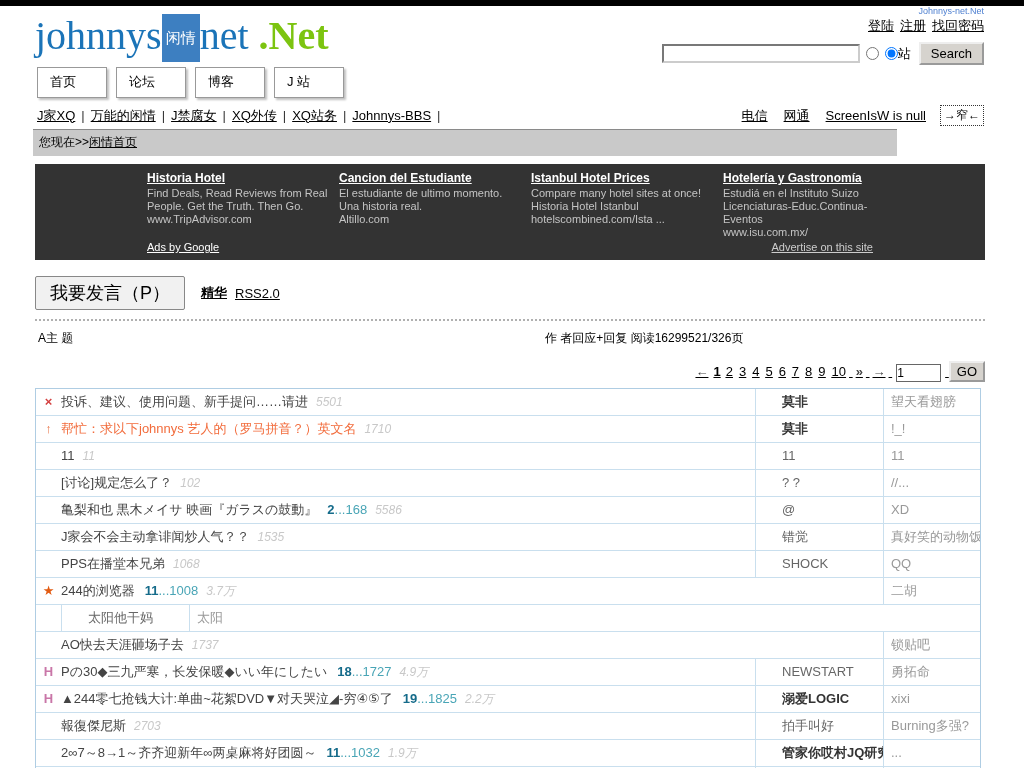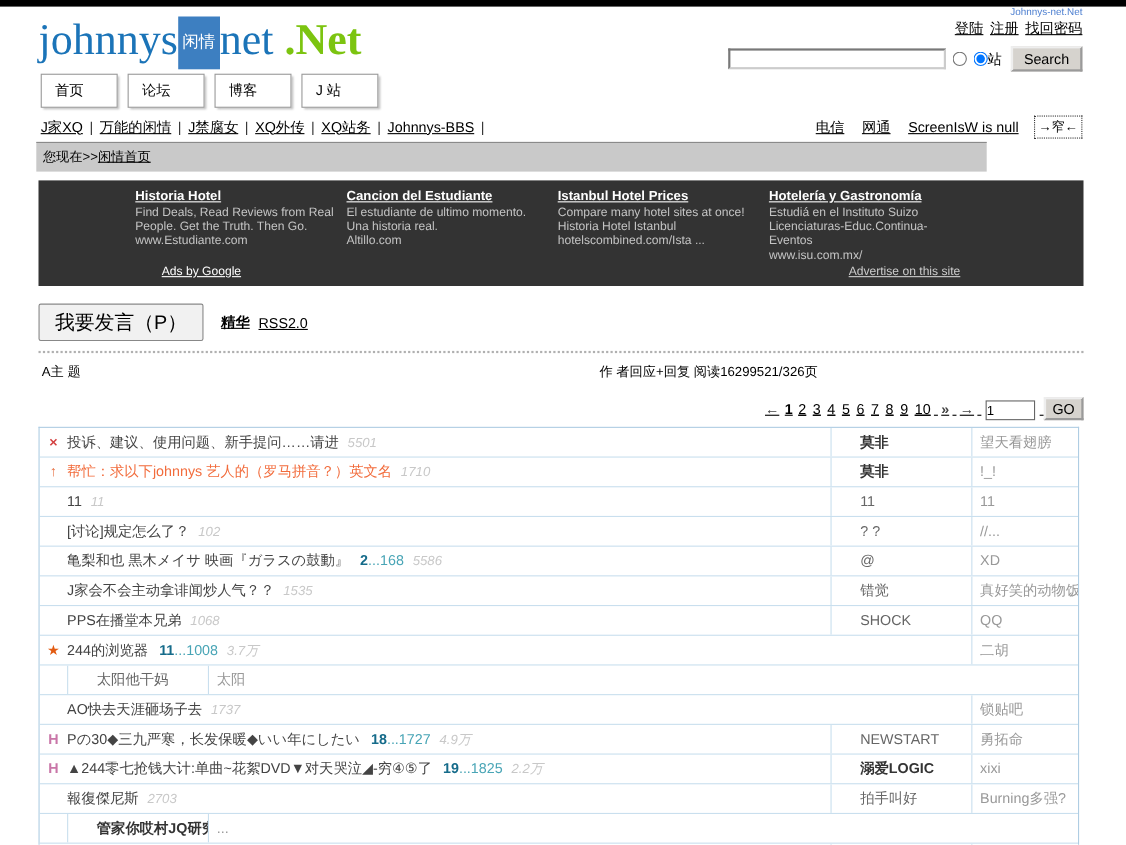--- a/index.html
+++ b/index.html
@@ -34,21 +34,21 @@
   .subnav-right { margin-left:auto; display:flex; align-items:center; }
   .subnav-right a { margin-left:16px; }
   .narrow-btn { margin-left:14px; border:1px dotted #333; padding:1px 3px; font-size:12px;
                 background:#fff; cursor:pointer; }
 
   .breadcrumb { margin-left:33px; width:864px; background:#c9c9c9; border-top:1px solid #8a8a8a;
                 padding:4px 0 5px 6px; font-size:12px; }
 
   .banner { margin:8px 0 0 35px; width:950px; height:96px; background:#333; position:relative;
             font-size:11px; color:#c4c4c4; }
-  .ads { display:flex; padding:8px 8px 0 88px; }
+  .ads { display:flex; padding:8px 8px 0 112px; }
   .ad { width:182px; margin-right:10px; line-height:13px; }
   .ad-title { display:inline-block; color:#fff; font-weight:bold; font-size:12px;
               text-decoration:underline; margin-bottom:2px; }
   .ads-by { position:absolute; left:112px; bottom:7px; color:#fff; text-decoration:underline; }
   .advertise { position:absolute; right:112px; bottom:7px; color:#ccc; text-decoration:underline; }
 
   .compose { margin:16px 0 0 35px; display:flex; align-items:center; }
   .post-btn { font-size:18px; padding:4px 14px; background:#f1f1f1; border:1px solid #888;
               border-radius:2px; cursor:pointer; }
   .digest { margin-left:16px; font-weight:bold; font-size:13px; }
@@ -106,21 +106,21 @@
   <span class="subnav-right">
     <span id="subnav-right-links"><a>电信</a><a>网通</a><a>ScreenIsW is null</a></span>
     <button class="narrow-btn">→窄←</button>
   </span>
 </div>
 
 <div class="breadcrumb"><span>您现在&gt;&gt;</span><a>闲情首页</a></div>
 
 <div class="banner">
   <div class="ads" id="ads">
-      <div class="ad"><a class="ad-title">Historia Hotel</a><div class="ad-body">Find Deals, Read Reviews from Real People. Get the Truth. Then Go.</div><div class="ad-url">www.Estudiante.com</div></div>
+      <div class="ad"><a class="ad-title">Historia Hotel</a><div class="ad-body">Find Deals, Read Reviews from Real People. Get the Truth. Then Go.</div><div class="ad-url">www.TripAdvisor.com</div></div>
       <div class="ad"><a class="ad-title">Cancion del Estudiante</a><div class="ad-body">El estudiante de ultimo momento. Una historia real.</div><div class="ad-url">Altillo.com</div></div>
       <div class="ad"><a class="ad-title">Istanbul Hotel Prices</a><div class="ad-body">Compare many hotel sites at once! Historia Hotel Istanbul</div><div class="ad-url">hotelscombined.com/Ista ...</div></div>
       <div class="ad"><a class="ad-title">Hotelería y Gastronomía</a><div class="ad-body">Estudiá en el Instituto Suizo Licenciaturas-Educ.Continua-Eventos</div><div class="ad-url">www.isu.com.mx/</div></div>
     </div>
   <a class="ads-by">Ads by Google</a>
   <a class="advertise">Advertise on this site</a>
 </div>
 
 <div class="compose">
   <button class="post-btn">我要发言（P）</button>
@@ -214,20 +214,21 @@
       <span class="c-last">xixi</span>
     </div>
     <div class="trow">
       <span class="c-icon"></span>
       <span class="c-title"><a class="t">報復傑尼斯</a><span class="views">2703</span></span>
       <span class="c-author">拍手叫好</span>
       <span class="c-last">Burning多强?</span>
     </div>
     <div class="trow">
       <span class="c-icon"></span>
+      <span class="c-title"><a class="t">2∞7～8→1～齐齐迎新年∞两桌麻将好团圆～</a><span class="rep-b">11</span><span class="rep-r">...1032</span><span class="views">1.9万</span></span>
       <span class="c-author bold">管家你哎村JQ研究</span>
       <span class="c-last">...</span>
     </div>
     <div class="trow">
       <span class="c-icon"></span>
       <span class="c-title"><a class="t">大家心目中J家谁有阿斗潜质</a><span class="rep-b">2</span><span class="rep-r">...100</span><span class="views">2364</span></span>
       <span class="c-author">请列举</span>
       <span class="c-last">笑眯~</span>
     </div>
   </div>

